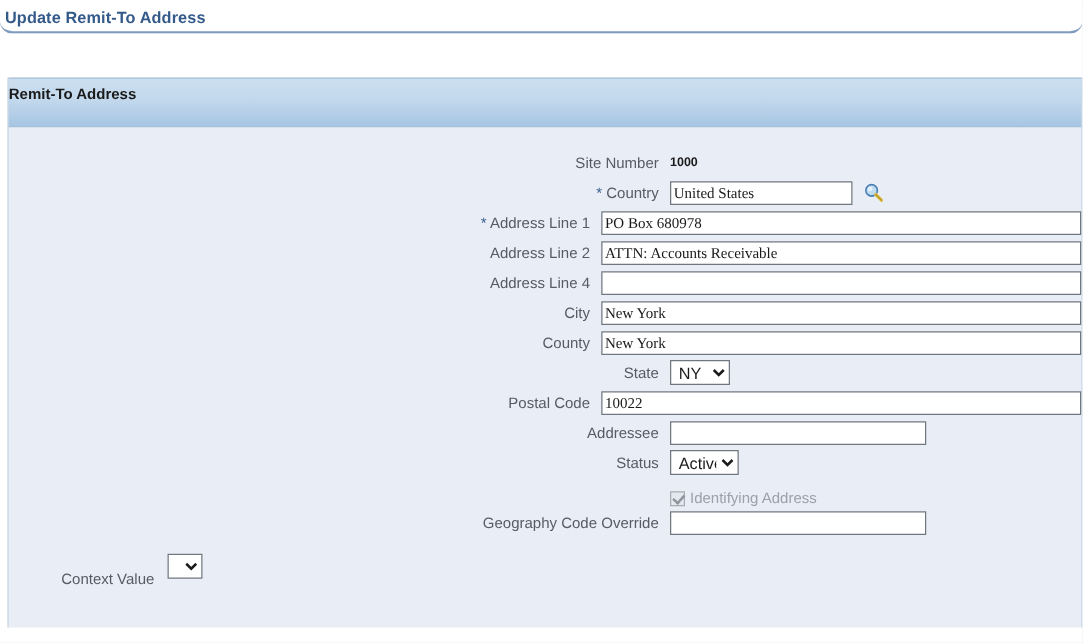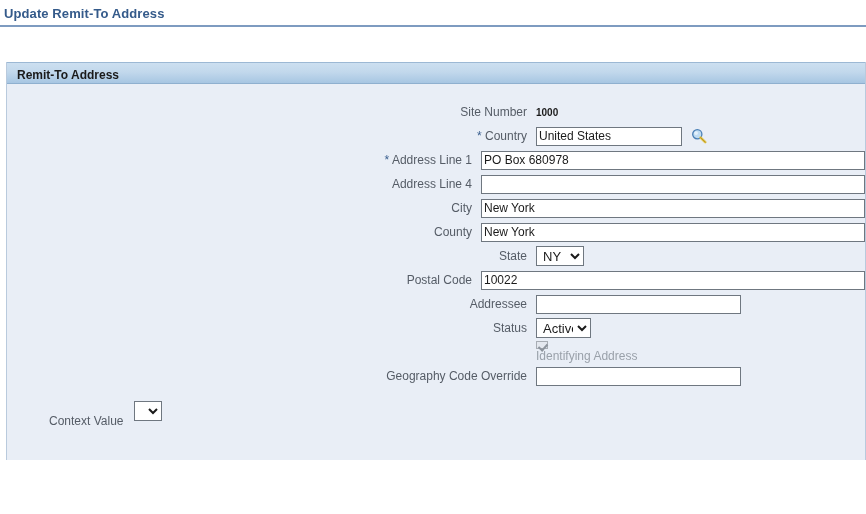--- a/index.html
+++ b/index.html
@@ -14,20 +14,21 @@
     font-size: 12px;
     color: #333333;
     overflow: hidden;
   }
 
   
   #page-title-bar {
     padding: 6px 0 4px 4px;
     border-bottom: 2px solid #7e9bc0;
     background: #ffffff;
+    border-radius: 10px;
   }
   #page-title {
     font-size: 13px;
     font-weight: bold;
     color: #345a8a;
     letter-spacing: 0.1px;
   }
 
   
   #title-gap {
@@ -37,26 +38,25 @@
 
   
   #panel {
     margin: 0 0 0 6px;
     width: 860px;
     border-left: 1px solid #b9cadd;
     border-right: 1px solid #b9cadd;
     box-sizing: border-box;
   }
   #panel-header {
-    height: 22px;
+    height: 40px;
     line-height: 24px;
     background: linear-gradient(to bottom, #ccdff0 0%, #c2d8ec 45%, #a7c6e2 100%);
     border-top: 1px solid #9cb8d4;
     border-bottom: 1px solid #8fb0cf;
-    padding-left: 10px;
     box-sizing: border-box;
   }
   #panel-header-title {
     font-size: 12px;
     font-weight: bold;
     color: #1a1a1a;
   }
   #panel-body {
     background: #e9eef6;
     padding: 0;
@@ -108,21 +108,21 @@
     display: flex;
     align-items: center;
   }
   .static-value {
     font-size: 10px;
     font-weight: bold;
     color: #1a1a1a;
   }
 
   input.txt {
-    font-family: Liberation Sans, sans-serif;
+    font-family: Liberation Serif, serif;
     font-size: 12px;
     color: #1a1a1a;
     height: 19px;
     line-height: 19px;
     padding: 0 2px;
     border: 1px solid #6f7780;
     background: #ffffff;
     box-sizing: border-box;
     outline: none;
   }
@@ -152,23 +152,22 @@
     justify-content: center;
     width: 18px;
     height: 18px;
     margin-left: 8px;
     cursor: pointer;
   }
 
   
   .cb-row {
     display: flex;
-    align-items: flex-start;
+    align-items: flex-end;
     height: 22px;
-    flex-direction: column;
   }
   .cb-box {
     width: 12px;
     height: 12px;
     border: 1px solid #a8adb4;
     background: #e4e8ef;
     box-sizing: border-box;
     position: relative;
     margin-right: 4px;
   }
@@ -248,20 +247,26 @@
         </div>
       </div>
 
       <div class="form-row">
         <div class="f-label"><span class="req">*</span> <span>Address Line 1</span></div>
         <div class="f-value">
           <input class="txt w-long" type="text" value="PO Box 680978" style="">
         </div>
       </div>
 
+      <div class="form-row">
+        <div class="f-label">Address Line 2</div>
+        <div class="f-value">
+          <input class="txt w-long" type="text" value="ATTN: Accounts Receivable" style="">
+        </div>
+      </div>
 
 
       <div class="form-row">
         <div class="f-label">Address Line 4</div>
         <div class="f-value">
           <input class="txt w-long" type="text" value="" style="">
         </div>
       </div>
 
       <div class="form-row">

